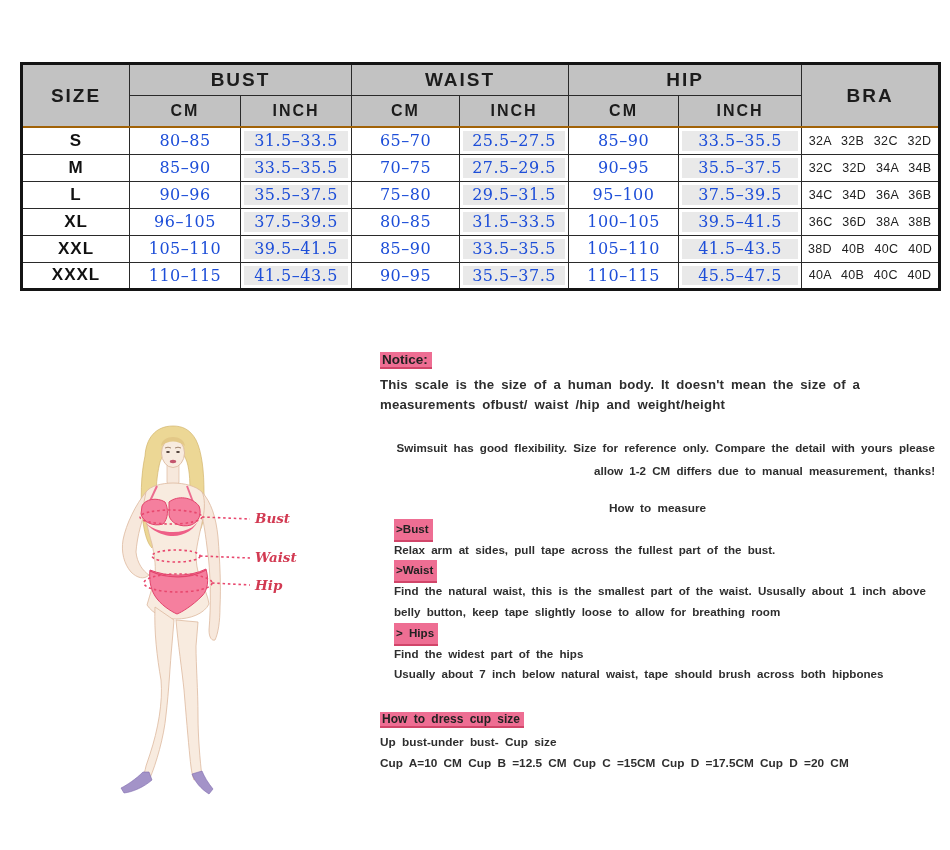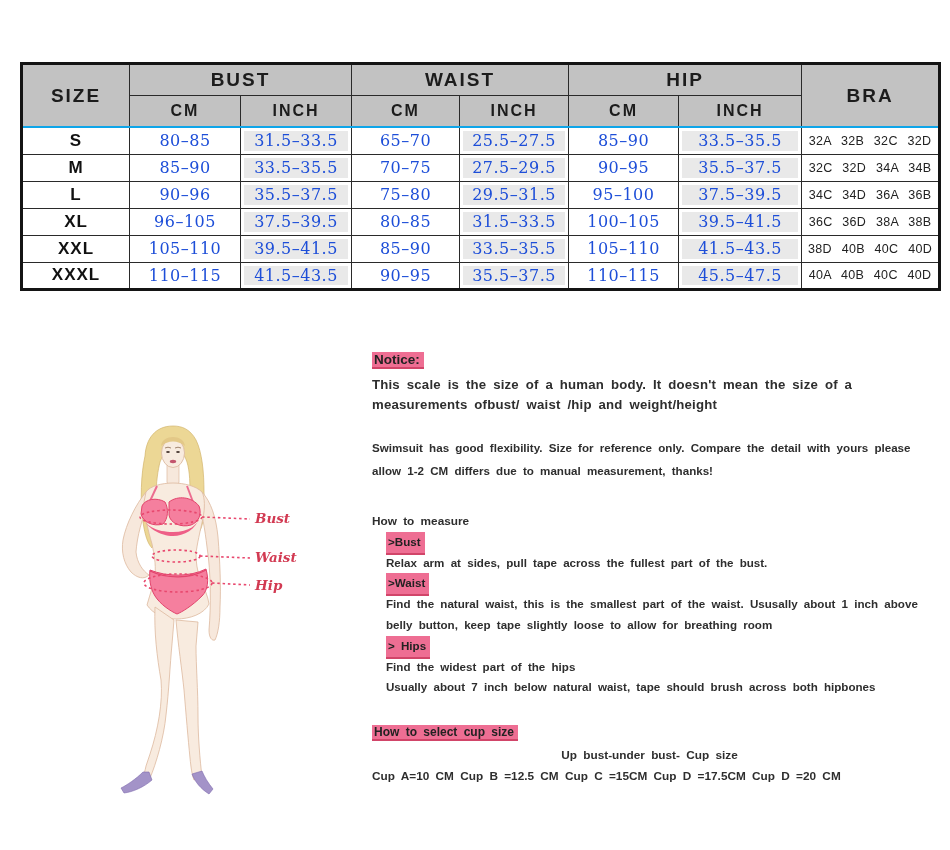--- a/index.html
+++ b/index.html
@@ -5,48 +5,48 @@
   html,body{margin:0;padding:0;background:#fff;}
   .page{position:relative;width:950px;height:850px;background:#fff;overflow:hidden;
         font-family:"Liberation Sans",sans-serif;color:#2b2b2b;}
 
   
   .size-table{position:absolute;left:20px;top:62px;width:918px;border-collapse:collapse;
               table-layout:fixed;border:3px solid #141414;}
   .size-table th,.size-table td{border:1px solid #2a2a2a;text-align:center;vertical-align:middle;
               padding:0;overflow:hidden;white-space:nowrap;}
   .size-table thead th{background:#c2c2c2;font-weight:bold;color:#1c1c1c;}
-  .size-table thead{border-bottom:2px solid #0ea5e9;}
+  .size-table thead{border-bottom:2px solid #a16207;}
   .th-main{font-size:19px;letter-spacing:2px;height:30px;}
   .th-sub{font-size:16px;letter-spacing:2px;height:30px;}
   .size-table tbody tr{height:27px;}
   td.size-cell{font-size:17px;font-weight:bold;letter-spacing:1px;color:#111;}
   td.num{font-family:"DejaVu Serif",serif;font-size:16px;color:#1d4ed8;letter-spacing:0.5px;}
   td.inch{background:#e9e9e9;box-shadow:inset 0 0 0 3px #fff;}
   td.bra-cell{font-size:12.5px;color:#222;word-spacing:6px;letter-spacing:0.3px;}
 
   
   .figure-wrap{position:absolute;left:112px;top:422px;width:252px;height:395px;}
   .fig-label{font-family:"DejaVu Serif",serif;font-style:italic;font-weight:bold;
              font-size:13.5px;fill:#d23a52;}
 
   
-  .info{position:absolute;left:372px;top:352px;width:555px;font-weight:bold;
+  .info{position:absolute;left:380px;top:352px;width:555px;font-weight:bold;
         color:#2e2e2e;word-spacing:3px;}
   .hl{display:inline-block;background:#ee6e93;border-bottom:2px solid #d14569;
       padding:0 4px 0 2px;color:#222;}
   .notice-head{font-size:13.5px;margin-bottom:6px;}
   .notice-lines{font-size:13.2px;line-height:20.4px;letter-spacing:0.2px;}
-  .flex-lines{margin-top:20px;font-size:11.6px;line-height:23px;}
-  .measure-head{margin-top:32px;font-size:11.8px;}
+  .flex-lines{margin-top:20px;font-size:11.6px;line-height:23px;text-align:right;}
+  .measure-head{margin-top:19px;font-size:11.8px;text-align:center;}
   .m-line{font-size:11.6px;line-height:20.8px;height:20.8px;padding-left:14px;}
   .m-first{margin-top:4px;}
   .cup-head{margin-top:27px;font-size:12px;}
   .cup-line{font-size:11.8px;line-height:21px;}
-  .cup-first{margin-top:4px;text-align:center;}
+  .cup-first{margin-top:4px;}
 </style>
 </head>
 <body>
 
 <div class="page">
 
   <table class="size-table">
     <colgroup>
       <col style="width:108px">
         <col style="width:111px">
@@ -229,19 +229,19 @@
     <div class="m-line">Find the natural waist, this is the smallest part of the waist. Ususally about 1 inch above</div>
     <div class="m-line">belly button, keep tape slightly loose to allow for breathing room</div>
 
     <div class="m-line">
       <span class="hl">&gt; Hips</span>
     </div>
     <div class="m-line">Find the widest part of the hips</div>
     <div class="m-line">Usually about 7 inch below natural waist, tape should brush across both hipbones</div>
 
     <div class="cup-head">
-      <span class="hl">How to select cup size</span>
+      <span class="hl">How to dress cup size</span>
     </div>
     <div class="cup-line cup-first">Up bust-under bust- Cup size</div>
     <div class="cup-line">Cup A=10 CM Cup B =12.5 CM Cup C =15CM Cup D =17.5CM Cup D =20 CM</div>
 
   </div>
 </div>
 
 </body></html>

